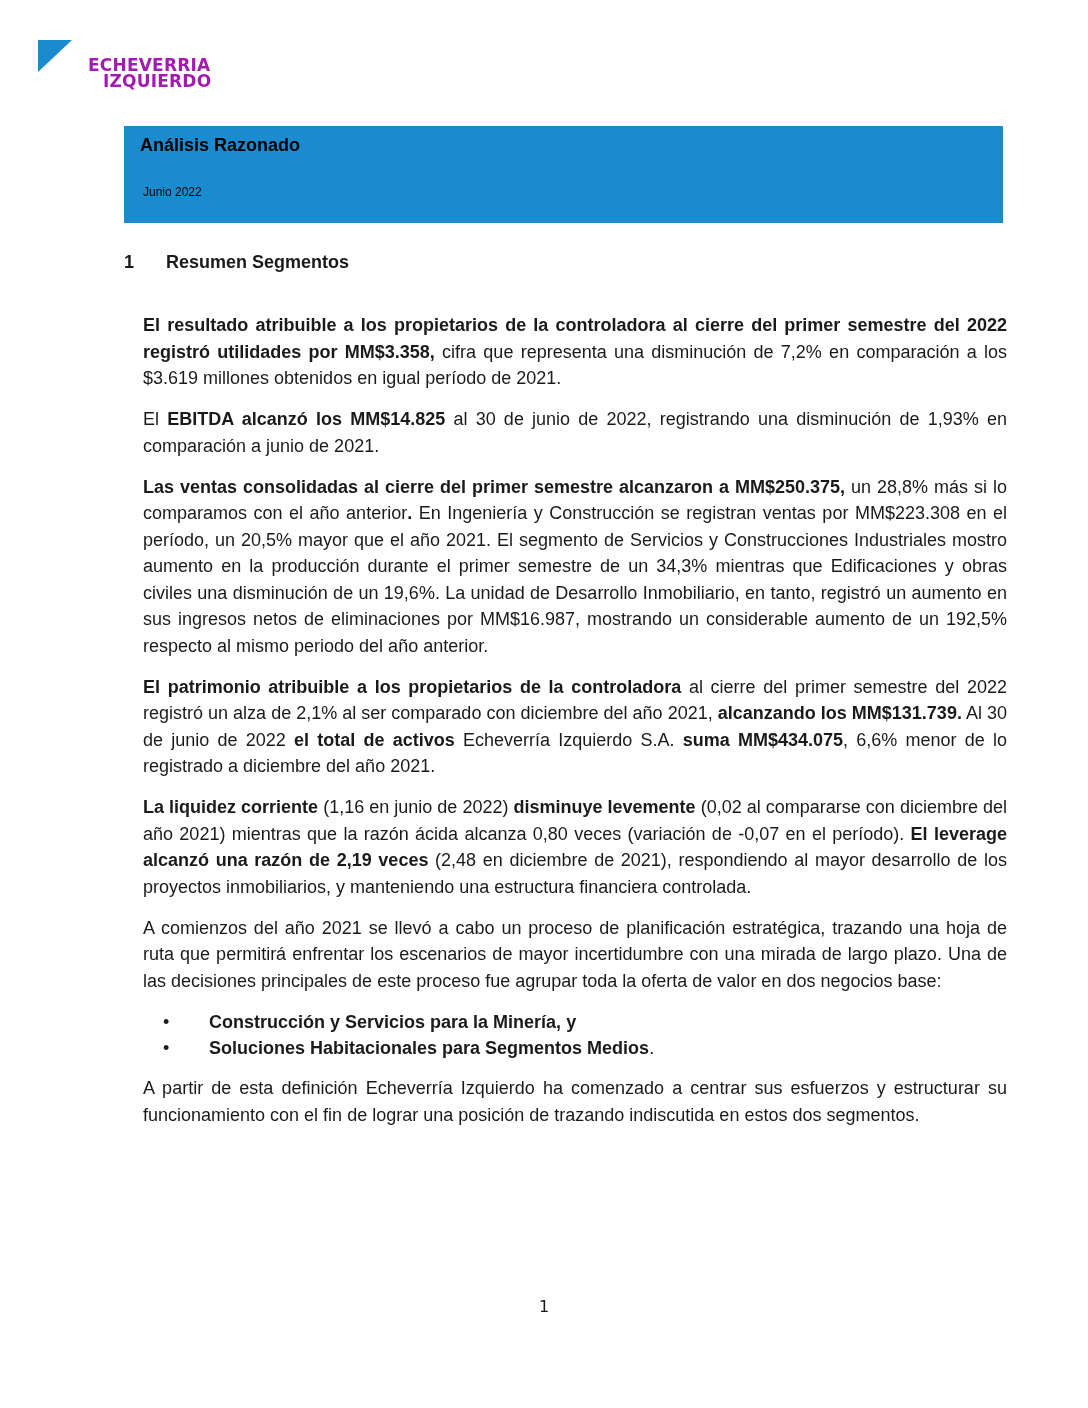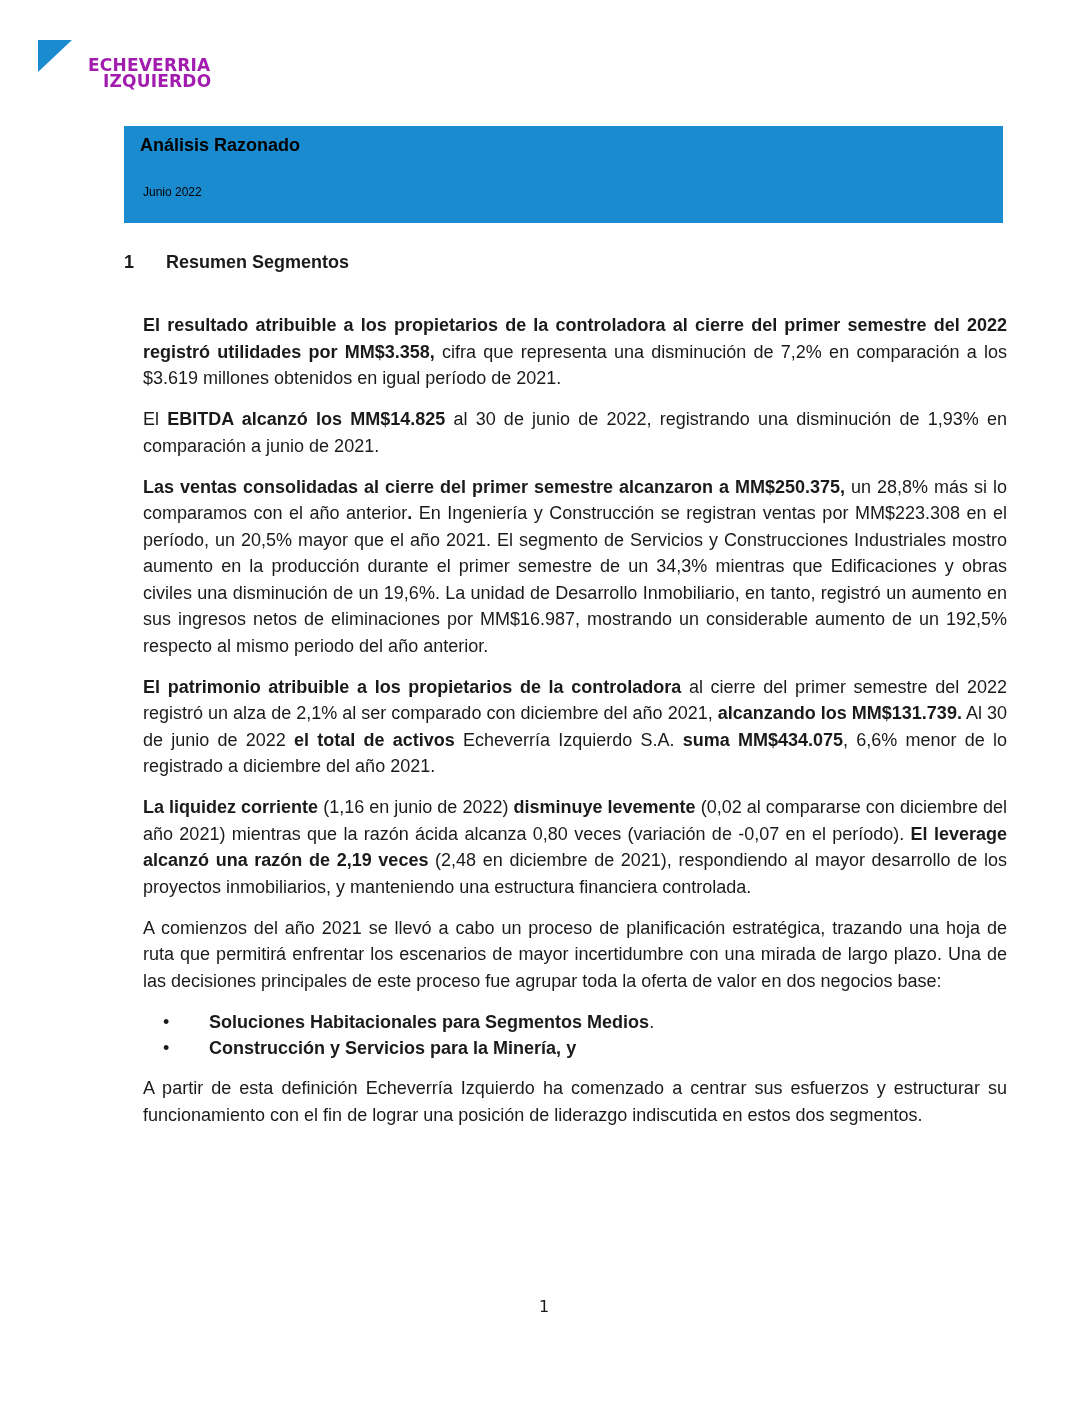--- a/index.html
+++ b/index.html
@@ -48,20 +48,20 @@
 
   <p><b>Las ventas consolidadas al cierre del primer semestre alcanzaron a MM$250.375,</b><span> un 28,8% más si lo comparamos con el año anterior</span><b>.</b><span> En Ingeniería y Construcción se registran ventas por MM$223.308 en el período, un 20,5% mayor que el año 2021. El segmento de Servicios y Construcciones Industriales mostro aumento en la producción durante el primer semestre de un 34,3% mientras que Edificaciones y obras civiles una disminución de un 19,6%. La unidad de Desarrollo Inmobiliario, en tanto, registró un aumento en sus ingresos netos de eliminaciones por MM$16.987, mostrando un considerable aumento de un 192,5% respecto al mismo periodo del año anterior.</span></p>
 
   <p><b>El patrimonio atribuible a los propietarios de la controladora</b><span> al cierre del primer semestre del 2022 registró un alza de 2,1% al ser comparado con diciembre del año 2021, </span><b>alcanzando los MM$131.739.</b><span> Al 30 de junio de 2022 </span><b>el total de activos</b><span> Echeverría Izquierdo S.A. </span><b>suma MM$434.075</b><span>, 6,6% menor de lo registrado a diciembre del año 2021.</span></p>
 
   <p><b>La liquidez corriente</b><span> (1,16 en junio de 2022) </span><b>disminuye levemente</b><span> (0,02 al compararse con diciembre del año 2021) mientras que la razón ácida alcanza 0,80 veces (variación de -0,07 en el período). </span><b>El leverage alcanzó una razón de 2,19 veces</b><span> (2,48 en diciembre de 2021), respondiendo al mayor desarrollo de los proyectos inmobiliarios, y manteniendo una estructura financiera controlada.</span></p>
 
   <p>A comienzos del año 2021 se llevó a cabo un proceso de planificación estratégica, trazando una hoja de ruta que permitirá enfrentar los escenarios de mayor incertidumbre con una mirada de largo plazo. Una de las decisiones principales de este proceso fue agrupar toda la oferta de valor en dos negocios base:</p>
 
   <ul class="bullets">
+    <li><b>Construcción y Servicios para la Minería, y</b><span></span></li>
     <li><b>Soluciones Habitacionales para Segmentos Medios</b><span>.</span></li>
-    <li><b>Construcción y Servicios para la Minería, y</b><span></span></li>
   </ul>
 
-  <p>A partir de esta definición Echeverría Izquierdo ha comenzado a centrar sus esfuerzos y estructurar su funcionamiento con el fin de lograr una posición de liderazgo indiscutida en estos dos segmentos.</p>
+  <p>A partir de esta definición Echeverría Izquierdo ha comenzado a centrar sus esfuerzos y estructurar su funcionamiento con el fin de lograr una posición de trazando indiscutida en estos dos segmentos.</p>
 </div>
 
 <div class="page-number">1</div>
 
 </body></html>

